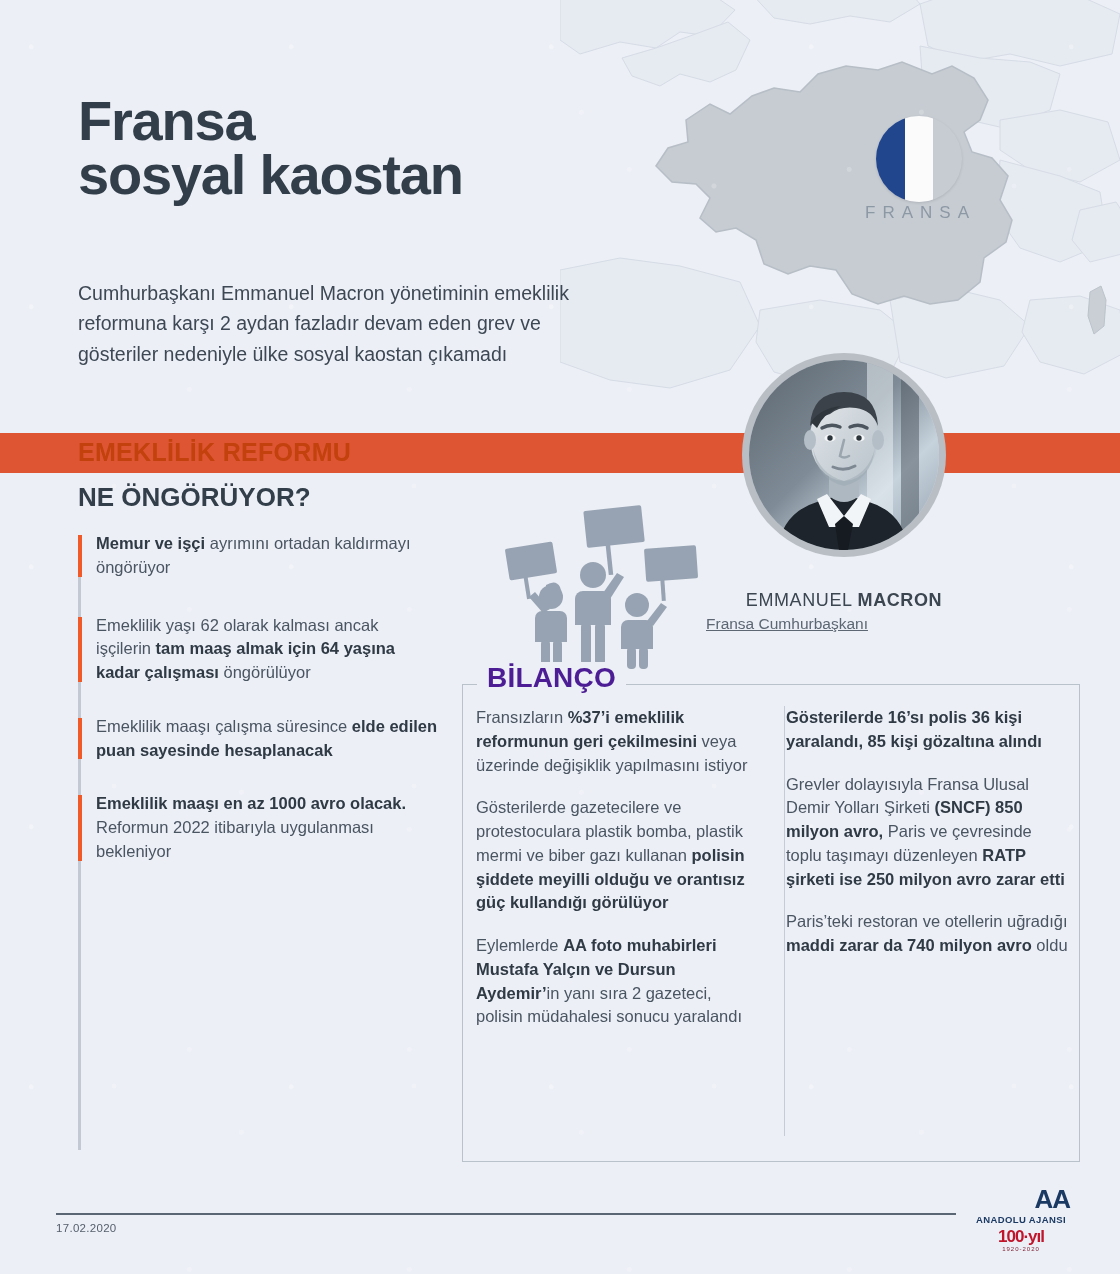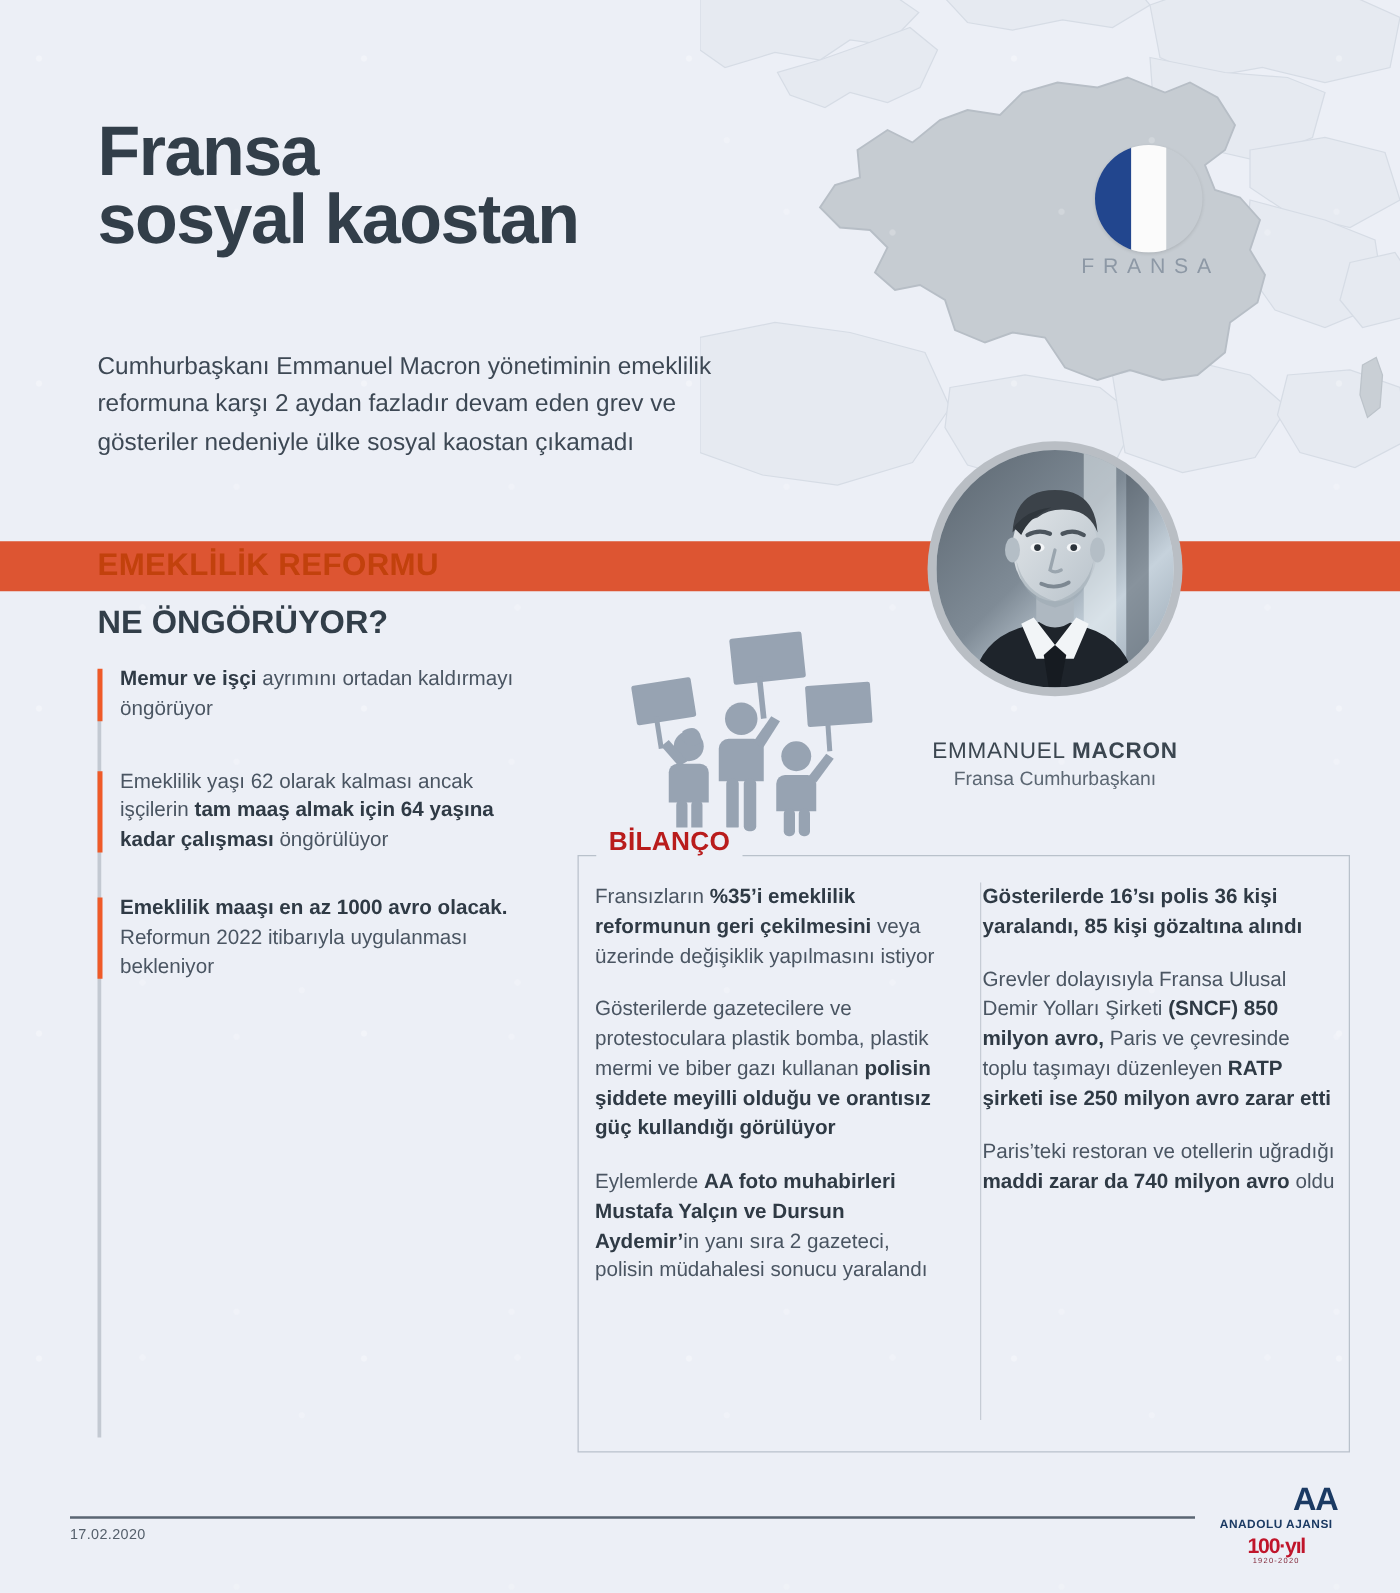--- a/index.html
+++ b/index.html
@@ -56,27 +56,27 @@
 
   
   .protest{position:absolute;left:497px;top:505px;width:215px;height:165px;}
 
   
   .portrait{position:absolute;left:742px;top:353px;width:204px;height:204px;border-radius:50%;
      background:#b9bec4;padding:7px;box-sizing:border-box;}
   .portrait .inner{width:100%;height:100%;border-radius:50%;overflow:hidden;position:relative;background:#cfd6dd;}
   .cap-name{position:absolute;left:706px;top:590px;width:276px;text-align:center;font-size:18px;letter-spacing:.6px;color:#3b4650;}
   .cap-name b{font-weight:700;}
-  .cap-role{position:absolute;left:706px;top:615px;width:276px;text-align:center;font-size:15.5px;color:#5c6773;}
+  .cap-role{position:absolute;left:706px;top:615px;width:276px;font-size:15.5px;color:#5c6773;text-decoration:underline;}
 
   
   .bilanco{position:absolute;left:462px;top:684px;width:618px;height:478px;
      border:1px solid #b9c1cb;box-sizing:border-box;}
   .bilanco-title{position:absolute;left:477px;top:662px;background:#eceff6;padding:0 10px;
-     font-size:21px;font-weight:700;color:#b91c1c;letter-spacing:.2px;}
+     font-size:28px;font-weight:700;color:#4c1d95;letter-spacing:.2px;}
   .bcols{position:absolute;left:476px;top:706px;width:592px;display:flex;gap:28px;}
   .bcol{width:282px;}
   .bpara{font-size:16.5px;line-height:1.44;color:#4a5562;margin:0 0 19px 0;}
   .bpara b{font-weight:700;color:#2f3a45;}
   .bsep{position:absolute;left:784px;top:706px;width:1px;height:430px;background:#c6ccd5;}
 
   
   .foot-line{position:absolute;left:56px;top:1213px;width:900px;height:2px;background:#5a6673;}
   .foot-date{position:absolute;left:56px;top:1222px;font-size:11.5px;color:#55606c;letter-spacing:.3px;}
   .logo{position:absolute;left:972px;top:1186px;width:98px;text-align:center;}
@@ -221,30 +221,30 @@
     <span>EMMANUEL</span>
     <b>MACRON</b>
   </div>
   <div class="cap-role">Fransa Cumhurbaşkanı</div>
 
   <div class="rail"></div>
   <div class="bullets" id="bullets">
       <div class="bullet" style="margin-bottom: 34px;"><span class="mark" style="height: calc(100% - 6px);"></span><span><b>Memur ve işçi</b> ayrımını ortadan kaldırmayı öngörüyor</span></div>
       <div class="bullet" style="margin-bottom: 30px;"><span class="mark" style="height: calc(100% - 6px);"></span><span>Emeklilik yaşı 62 olarak kalması ancak işçilerin <b>tam maaş almak için 64 yaşına kadar çalışması</b> öngörülüyor</span></div>
       <div class="bullet" style="margin-bottom: 30px;"><span class="mark" style="height: calc(100% - 6px);"></span></div>
-      <div class="bullet" style="margin-bottom: 30px;"><span class="mark" style="height: calc(100% - 6px);"></span></div>
+      <div class="bullet" style="margin-bottom: 30px;"><span class="mark" style="height: calc(100% - 6px);"></span><span>Emeklilik maaşı çalışma süresince <b>elde edilen puan sayesinde hesaplanacak</b></span></div>
       <div class="bullet" style="margin-bottom: 0px;"><span class="mark" style="height: calc(100% - 6px);"></span><span><b>Emeklilik maaşı en az 1000 avro olacak.</b> Reformun 2022 itibarıyla uygulanması bekleniyor</span></div>
     </div>
 
   <div class="bilanco"></div>
   <div class="bilanco-title">BİLANÇO</div>
   <div class="bsep"></div>
   <div class="bcols">
     <div class="bcol" id="bleft">
-        <p class="bpara">Fransızların <b>%35’i emeklilik reformunun geri çekilmesini</b> veya üzerinde değişiklik yapılmasını istiyor</p>
+        <p class="bpara">Fransızların <b>%37’i emeklilik reformunun geri çekilmesini</b> veya üzerinde değişiklik yapılmasını istiyor</p>
         <p class="bpara">Gösterilerde gazetecilere ve protestoculara plastik bomba, plastik mermi ve biber gazı kullanan <b>polisin şiddete meyilli olduğu ve orantısız güç kullandığı görülüyor</b></p>
         <p class="bpara">Eylemlerde <b>AA foto muhabirleri Mustafa Yalçın ve Dursun Aydemir’</b>in yanı sıra 2 gazeteci, polisin müdahalesi sonucu yaralandı</p>
       </div>
     <div class="bcol" id="bright">
         <p class="bpara"><b>Gösterilerde 16’sı polis 36 kişi yaralandı, 85 kişi gözaltına alındı</b></p>
         <p class="bpara">Grevler dolayısıyla Fransa Ulusal Demir Yolları Şirketi <b>(SNCF) 850 milyon avro,</b> Paris ve çevresinde toplu taşımayı düzenleyen <b>RATP şirketi ise 250 milyon avro zarar etti</b></p>
         <p class="bpara">Paris’teki restoran ve otellerin uğradığı <b>maddi zarar da 740 milyon avro</b> oldu</p>
       </div>
   </div>
 

